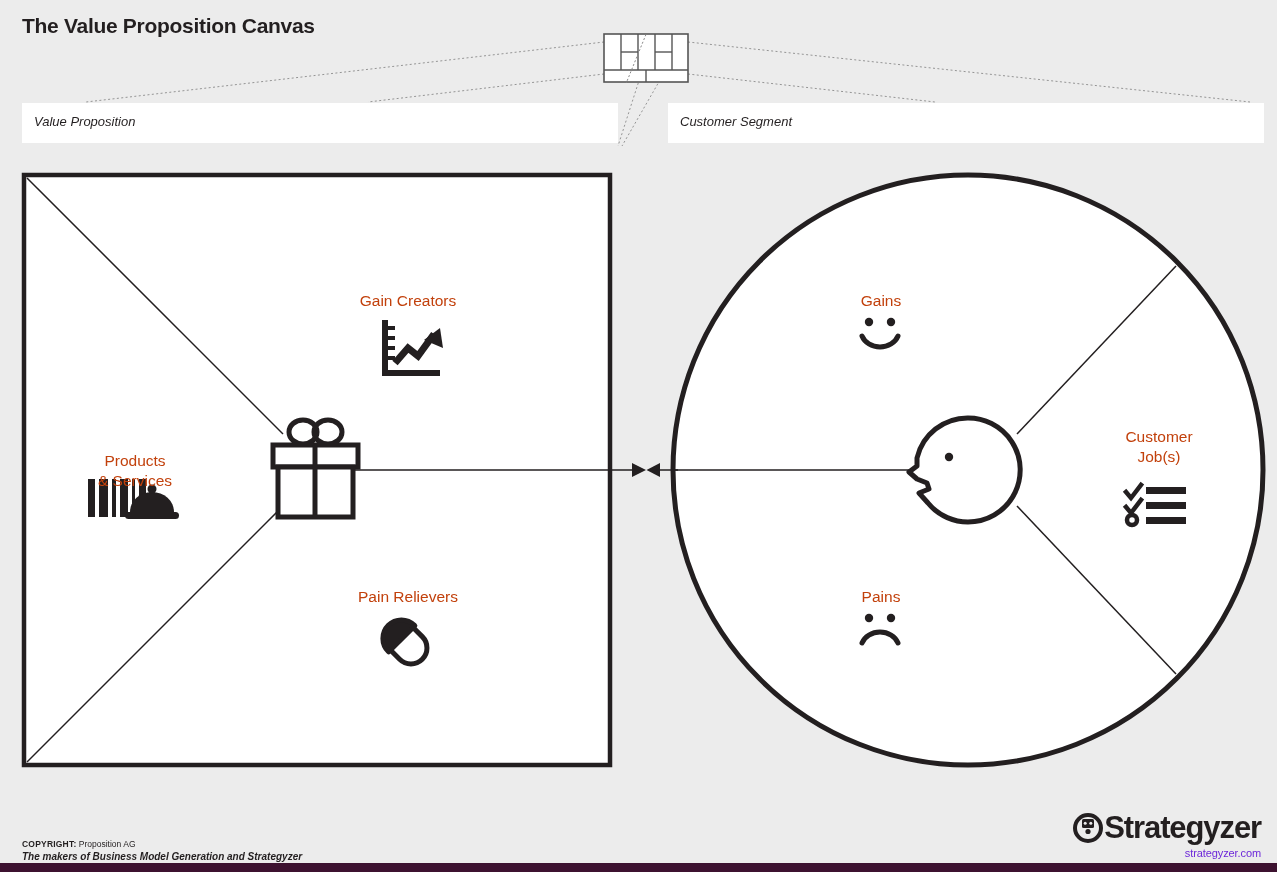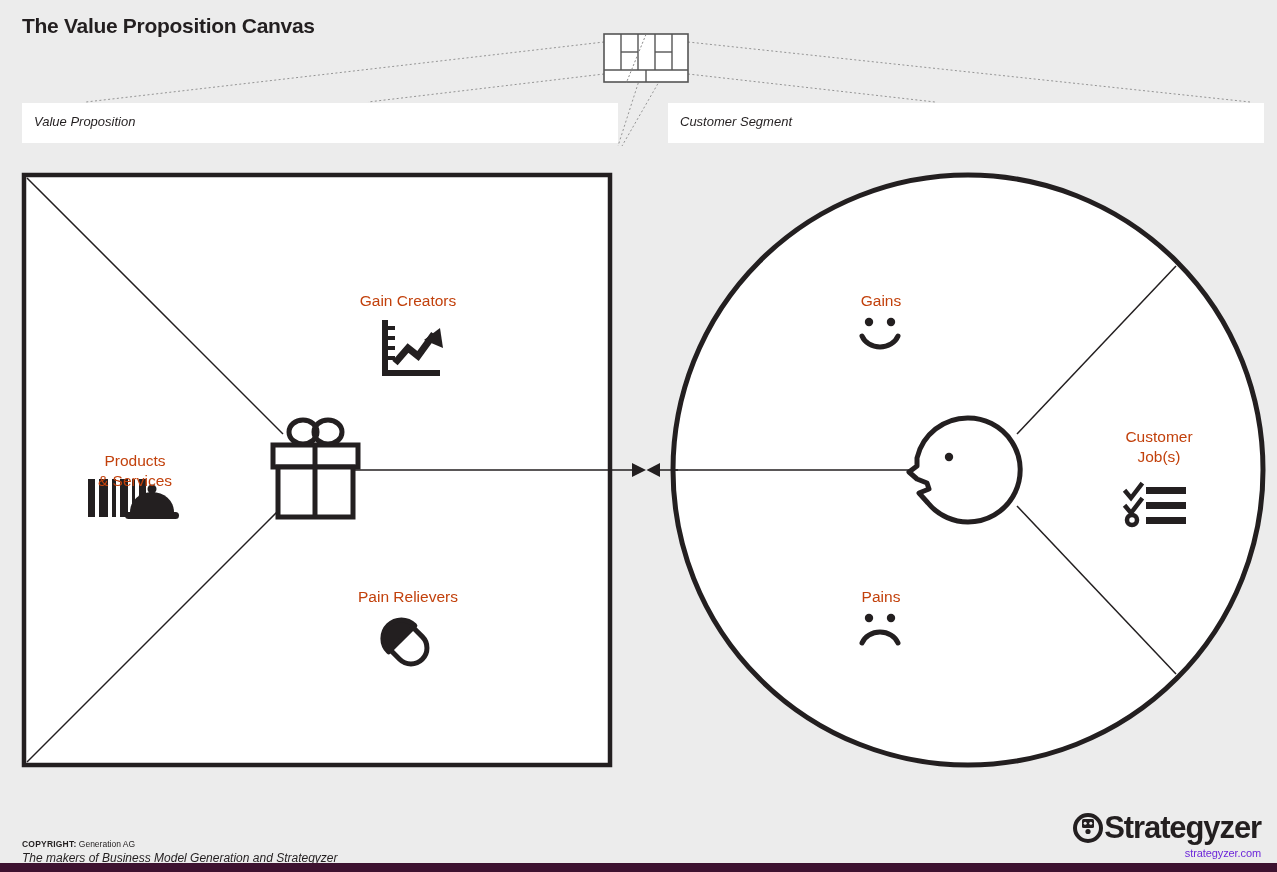--- a/index.html
+++ b/index.html
@@ -95,21 +95,21 @@
   
   #footer-copyright {
     position: absolute;
     left: 22px;
     top: 838px;
     font-size: 8.5px;
     color: #231f20;
     line-height: 1.42;
   }
   #footer-copyright .cw { font-weight: bold; letter-spacing: 0.2px; }
-  #footer-copyright .tagline { font-style: italic; font-weight: normal; font-size: 12px; }
+  #footer-copyright .tagline { font-style: italic; font-weight: bold; font-size: 10px; }
 
   #footer-brand {
     position: absolute;
     right: 16px;
     top: 812px;
     text-align: right;
   }
   #brand-lockup {
     display: flex;
     align-items: center;
@@ -293,21 +293,21 @@
 <div class="diagram-label" id="label-gains">Gains</div>
 
 <div class="diagram-label" id="label-customer-jobs">Customer
 Job(s)</div>
 
 <div class="diagram-label" id="label-pains">Pains</div>
 
 <div id="footer-copyright">
   <div>
     <span class="cw">COPYRIGHT:</span>
-    <span>Generation AG</span>
+    <span>Proposition AG</span>
   </div>
   <div class="tagline">The makers of Business Model Generation and Strategyzer</div>
 </div>
 
 <div id="footer-brand">
   <div id="brand-lockup">
     <svg width="30" height="30" viewBox="0 0 30 30">
       <circle cx="15" cy="15" r="13" fill="none" stroke="#231f20" stroke-width="4"></circle>
       <rect x="9" y="6" width="12" height="9" rx="1.5" fill="#231f20"></rect>
       <circle cx="12.2" cy="10.3" r="1.5" fill="#ececec"></circle>

